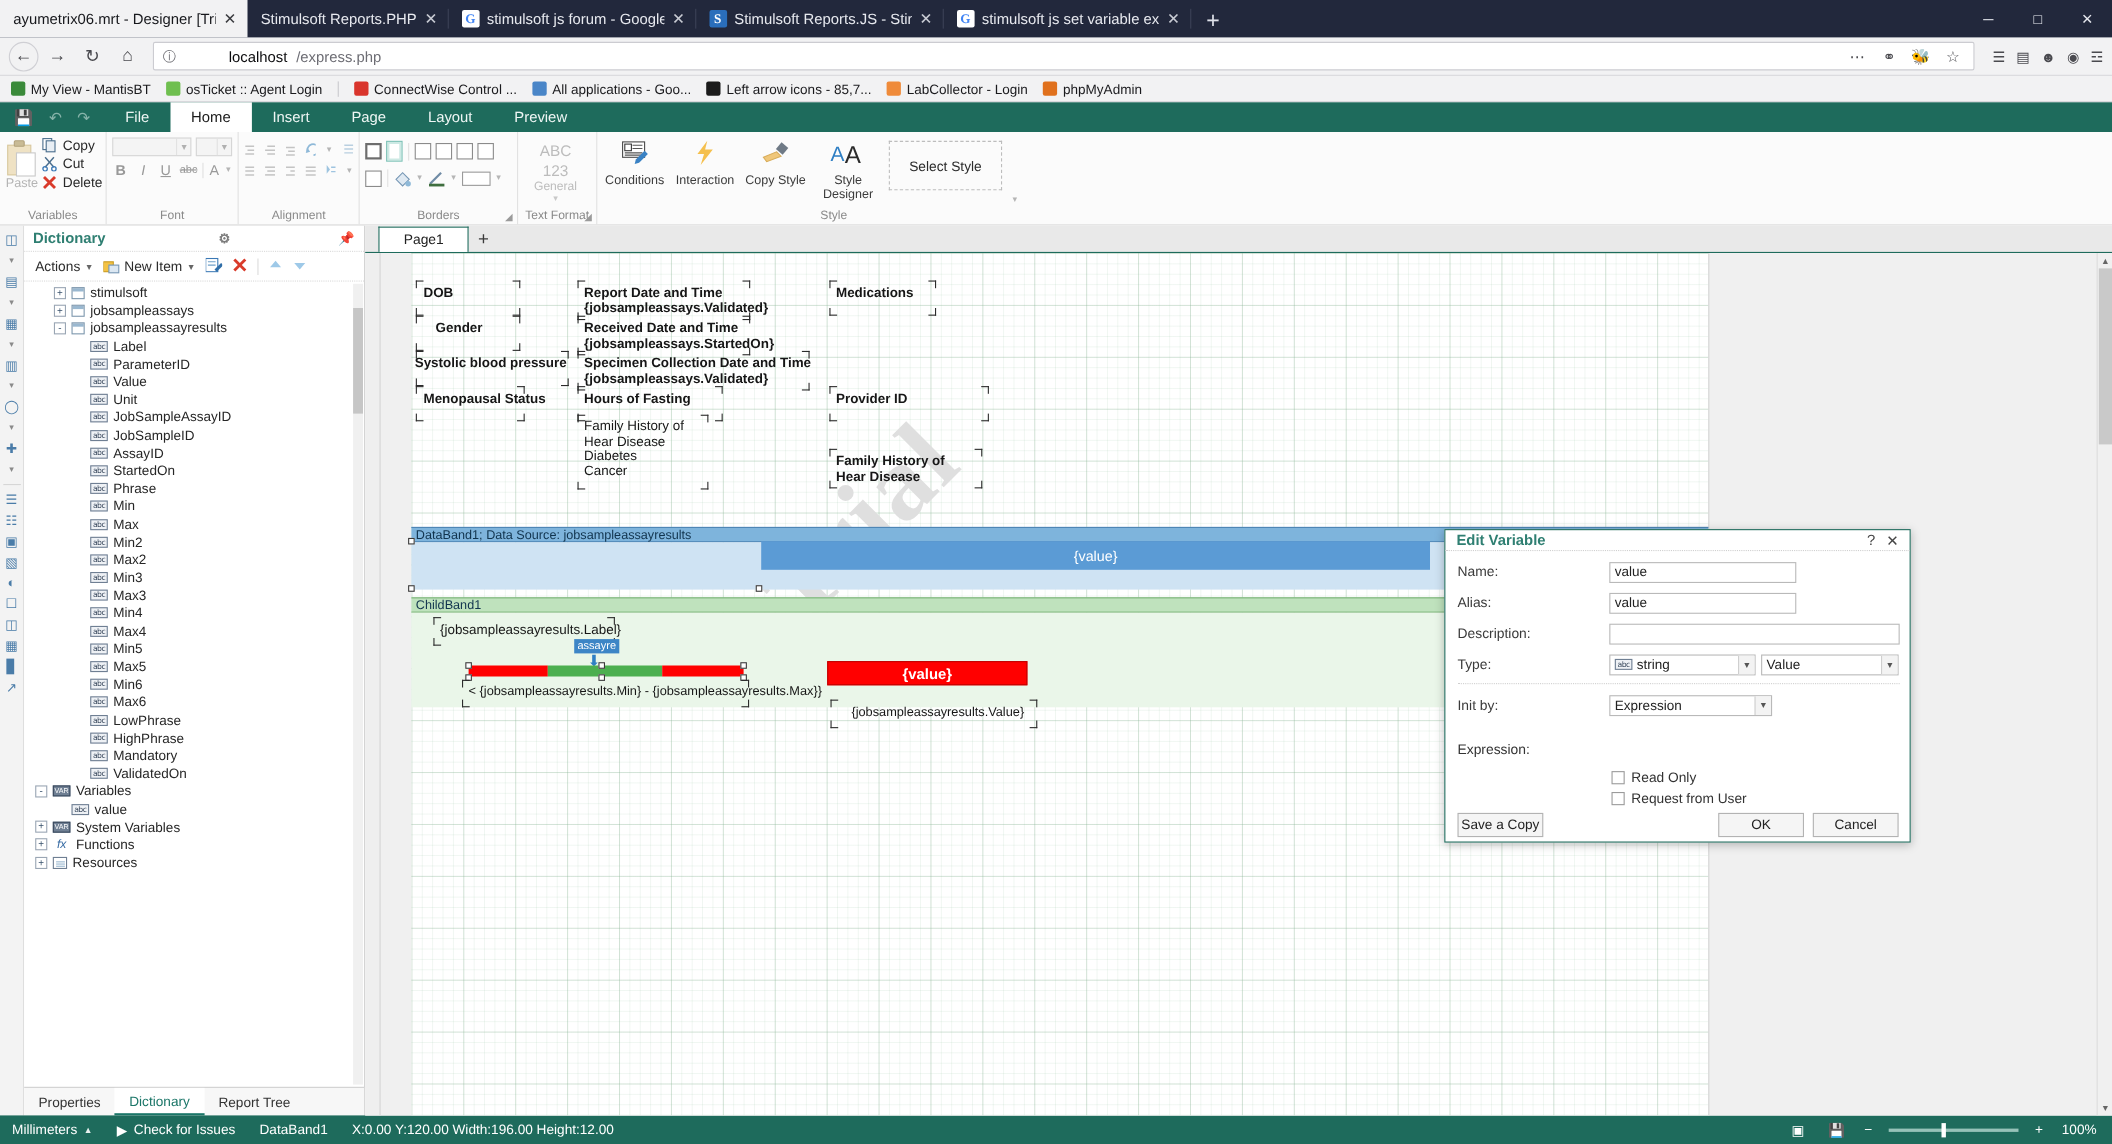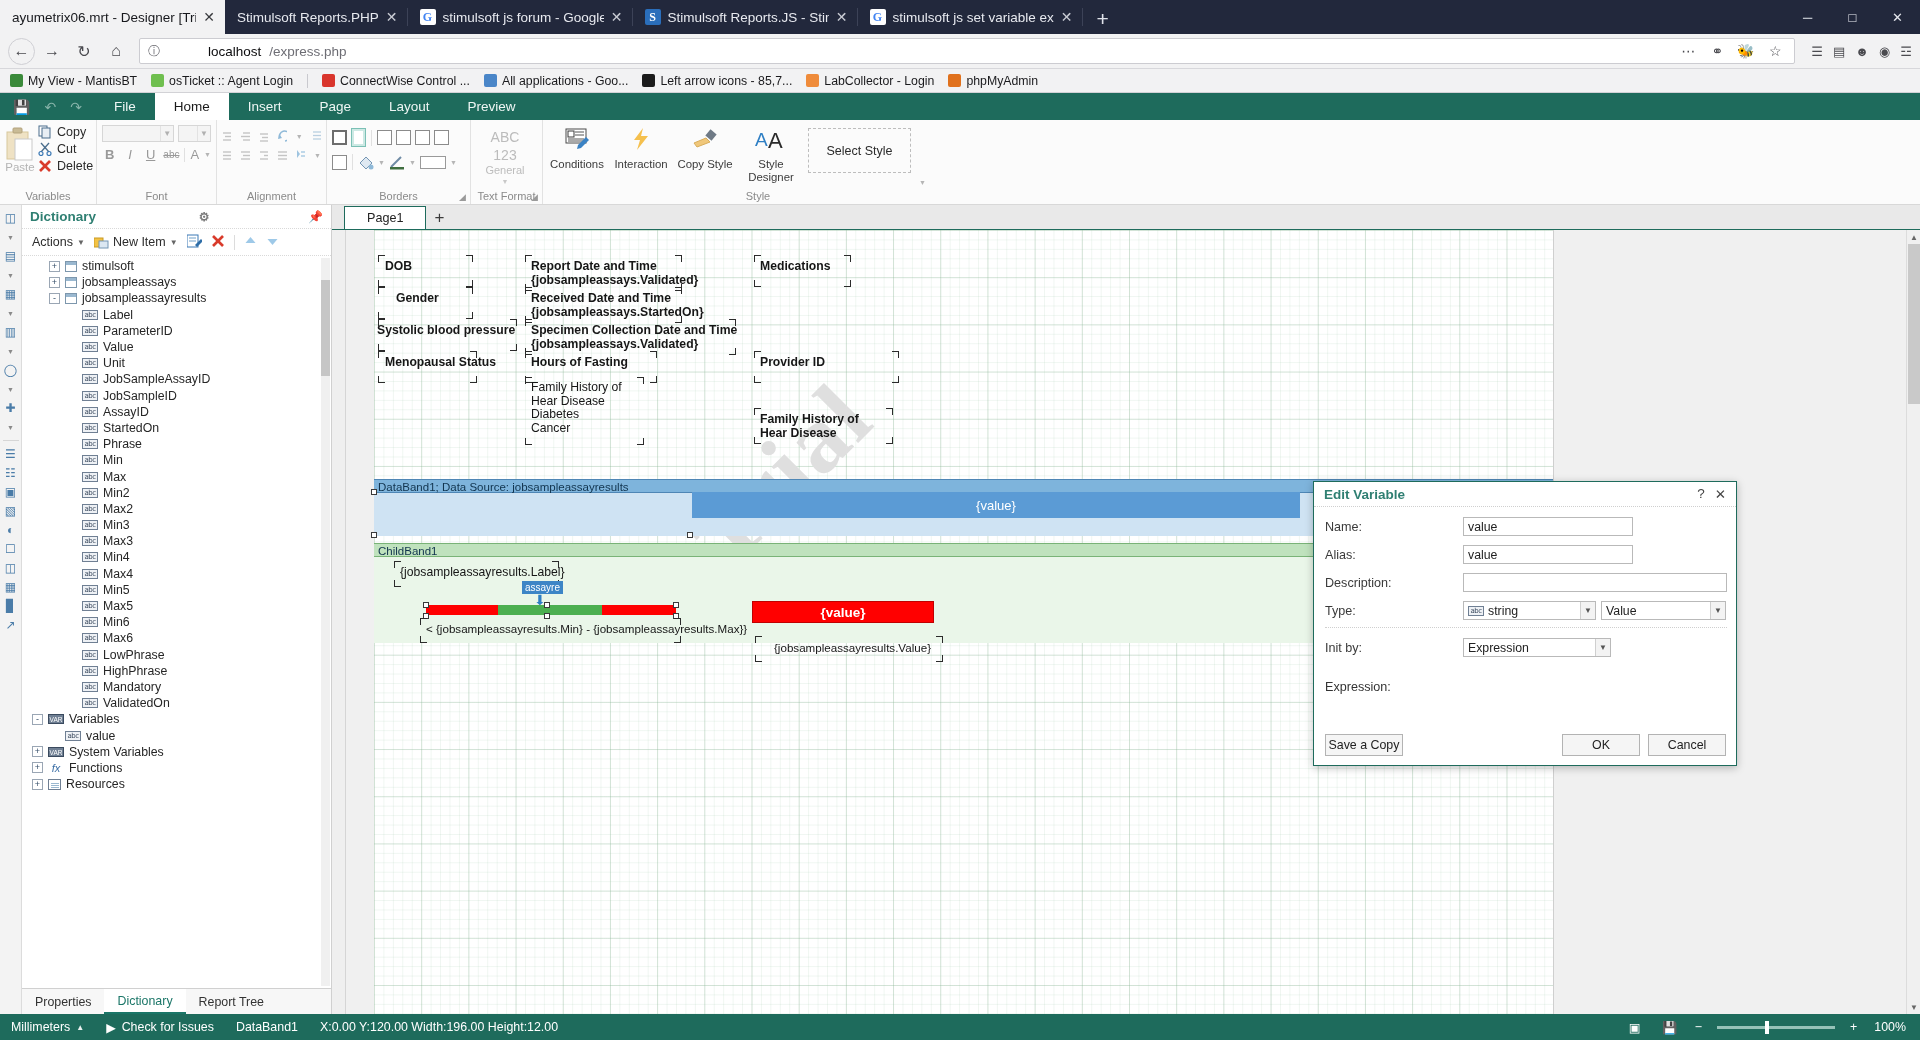--- a/index.html
+++ b/index.html
@@ -1078,20 +1078,30 @@
             <div class="frow">
               <span class="lbl">Init by:</span>
               <span class="sel" style="width:148px">
                 <span>Expression</span>
                 <span class="ar">▼</span>
               </span>
             </div>
             <div style="display:flex;align-items:center;margin-top:2px">
               <span class="lbl" style="width:138px;padding-top:16px">Expression:</span>
             </div>
+            <div style="padding-left:140px;padding-top:10px">
+              <div class="chkrow">
+                <span class="chk"></span>
+                <span>Read Only</span>
+              </div>
+              <div class="chkrow">
+                <span class="chk"></span>
+                <span>Request from User</span>
+              </div>
+            </div>
           </div>
           <div class="dlg-foot">
             <div class="btn">Save a Copy</div>
             <div style="flex:1"></div>
             <div class="btn">OK</div>
             <div class="btn">Cancel</div>
           </div>
         </div>
       </div>
     </div>

